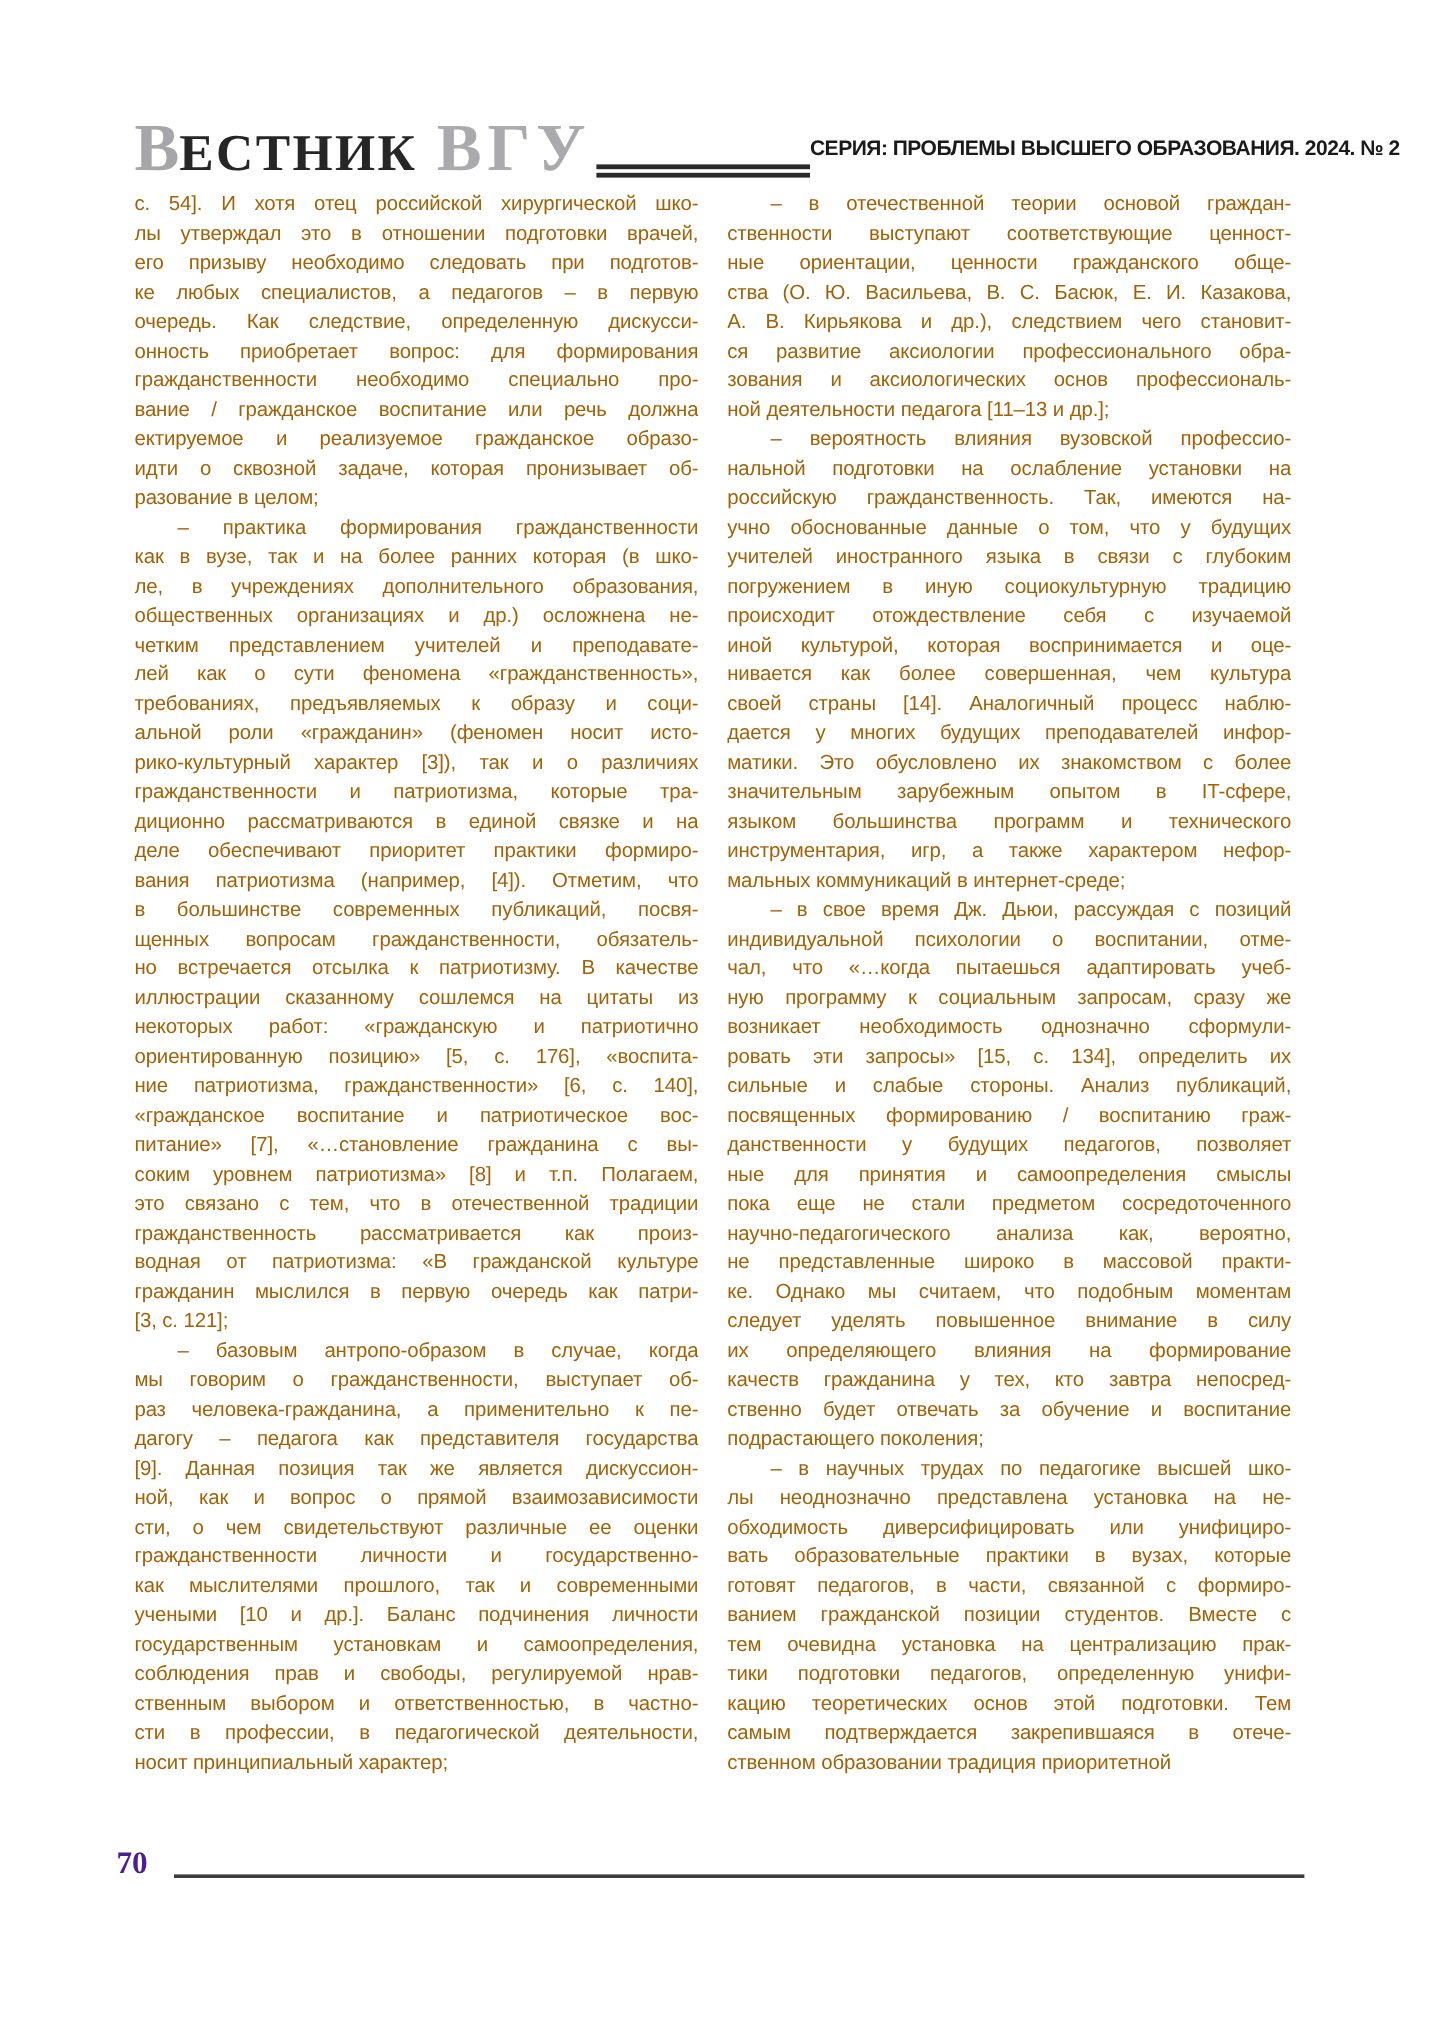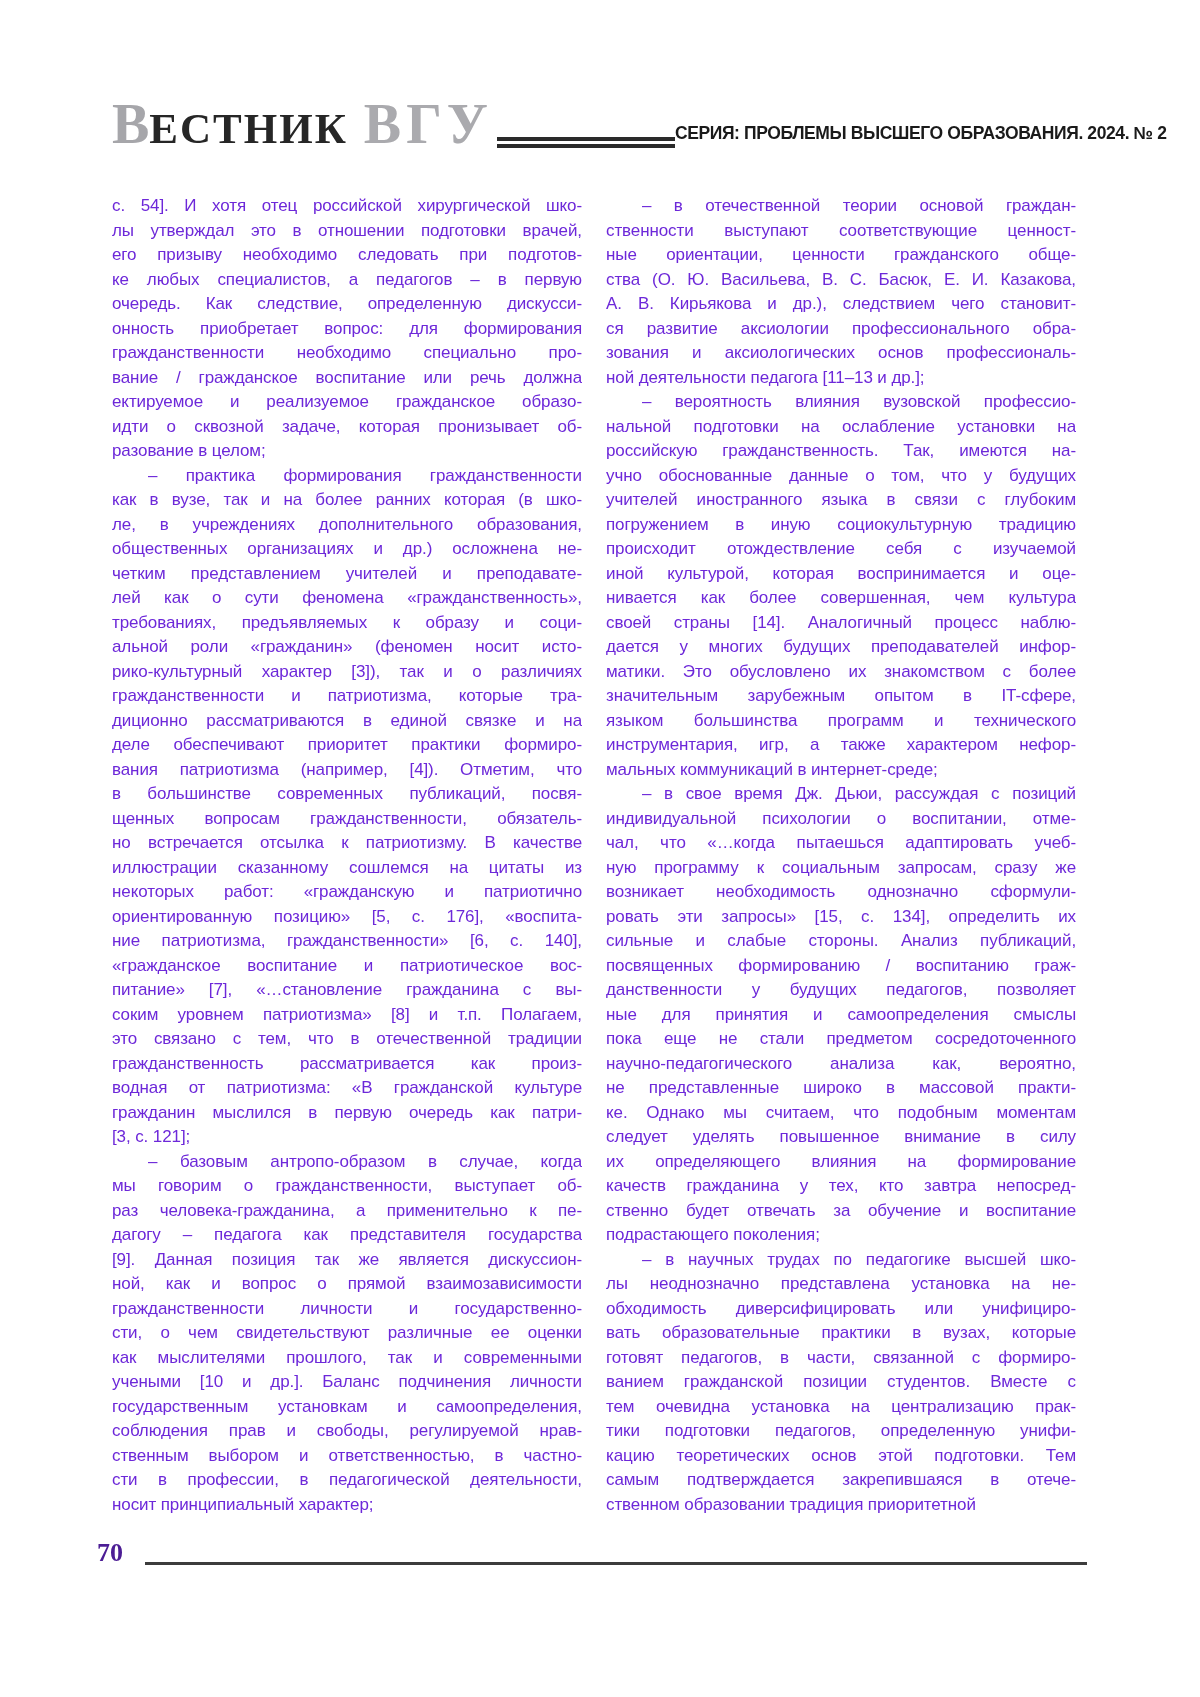--- a/index.html
+++ b/index.html
@@ -52,40 +52,39 @@
     margin-left: 4px;
     margin-bottom: 4px;
     flex: 0 0 auto;
   }
   .series-title {
     margin-left: auto;
     font-weight: bold;
     font-size: 17.5px;
     letter-spacing: -0.4px;
     color: #1a1a1a;
-    margin-bottom: 8px;
+    margin-bottom: 18px;
     white-space: nowrap;
   }
 
   
   .content {
     position: absolute;
     left: 112px;
     top: 158px;
     width: 964px;
     display: flex;
     gap: 24px;
   }
   .column {
     width: 470px;
     flex: 0 0 470px;
-    color: #6d28d9;
+    color: #a16207;
     font-size: 17px;
     letter-spacing: -0.1px;
-    margin-top: 36px;
   }
   .paragraph { margin: 0; }
   .line {
     height: 24.5px;
     line-height: 24.5px;
     overflow: hidden;
     text-align: justify;
     text-align-last: justify;
     white-space: nowrap;
   }
@@ -174,22 +173,22 @@
           <div class="line">гражданин мыслился в первую очередь как патри-</div>
           <div class="line last">[3, с. 121];</div>
         </div>
         <div class="paragraph">
           <div class="line first">– базовым антропо-образом в случае, когда</div>
           <div class="line">мы говорим о гражданственности, выступает об-</div>
           <div class="line">раз человека-гражданина, а применительно к пе-</div>
           <div class="line">дагогу – педагога как представителя государства</div>
           <div class="line">[9]. Данная позиция так же является дискуссион-</div>
           <div class="line">ной, как и вопрос о прямой взаимозависимости</div>
+          <div class="line">сти, о чем свидетельствуют различные ее оценки</div>
           <div class="line">гражданственности личности и государственно-</div>
-          <div class="line">сти, о чем свидетельствуют различные ее оценки</div>
           <div class="line">как мыслителями прошлого, так и современными</div>
           <div class="line">учеными [10 и др.]. Баланс подчинения личности</div>
           <div class="line">государственным установкам и самоопределения,</div>
           <div class="line">соблюдения прав и свободы, регулируемой нрав-</div>
           <div class="line">ственным выбором и ответственностью, в частно-</div>
           <div class="line">сти в профессии, в педагогической деятельности,</div>
           <div class="line last">носит принципиальный характер;</div>
         </div>
       </section>
     <section class="column" id="col-right">

